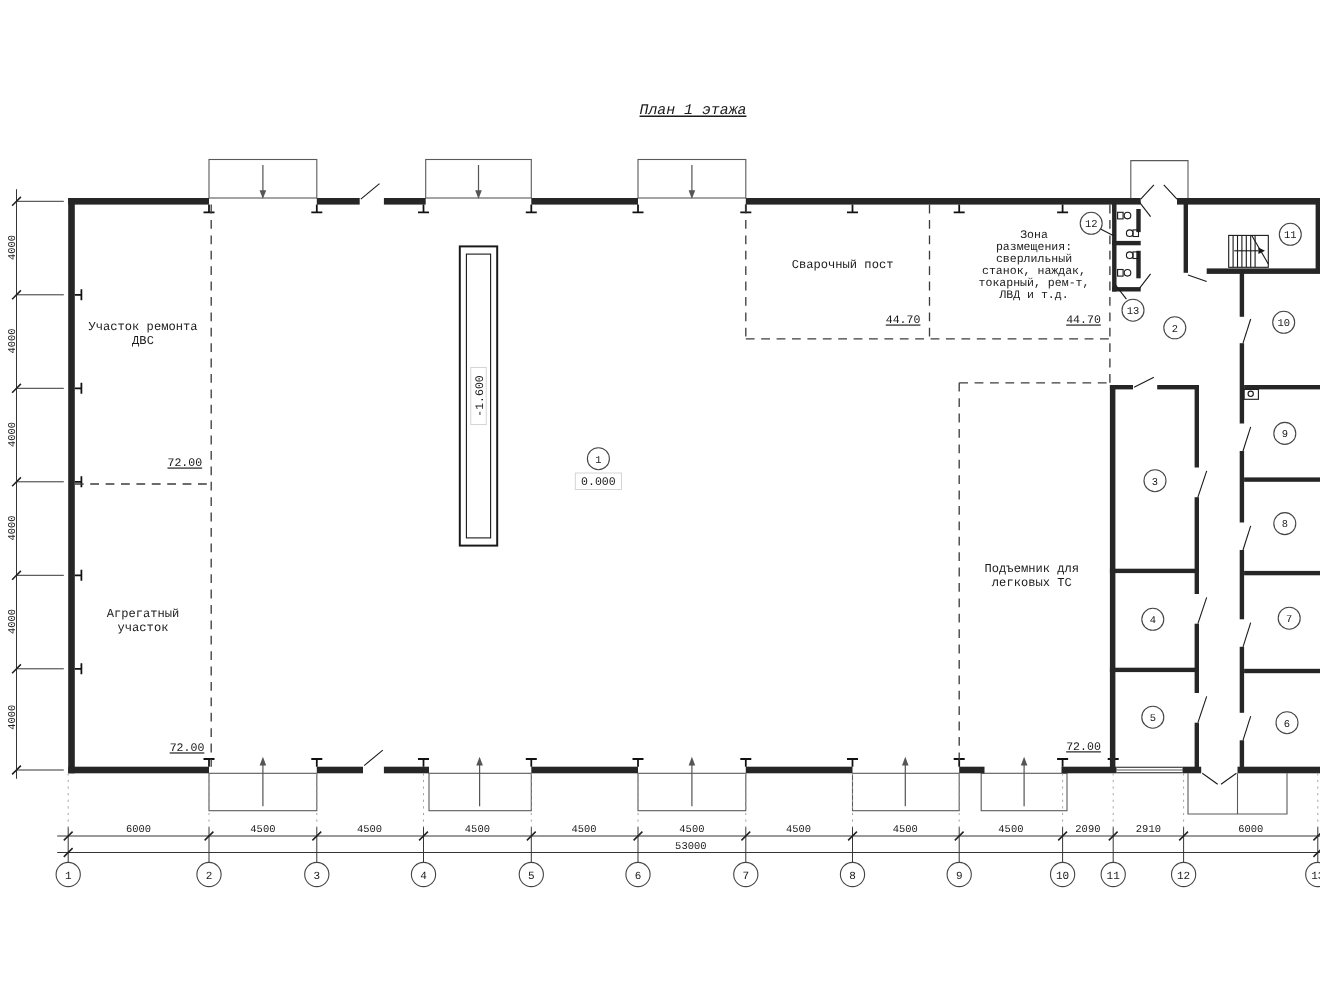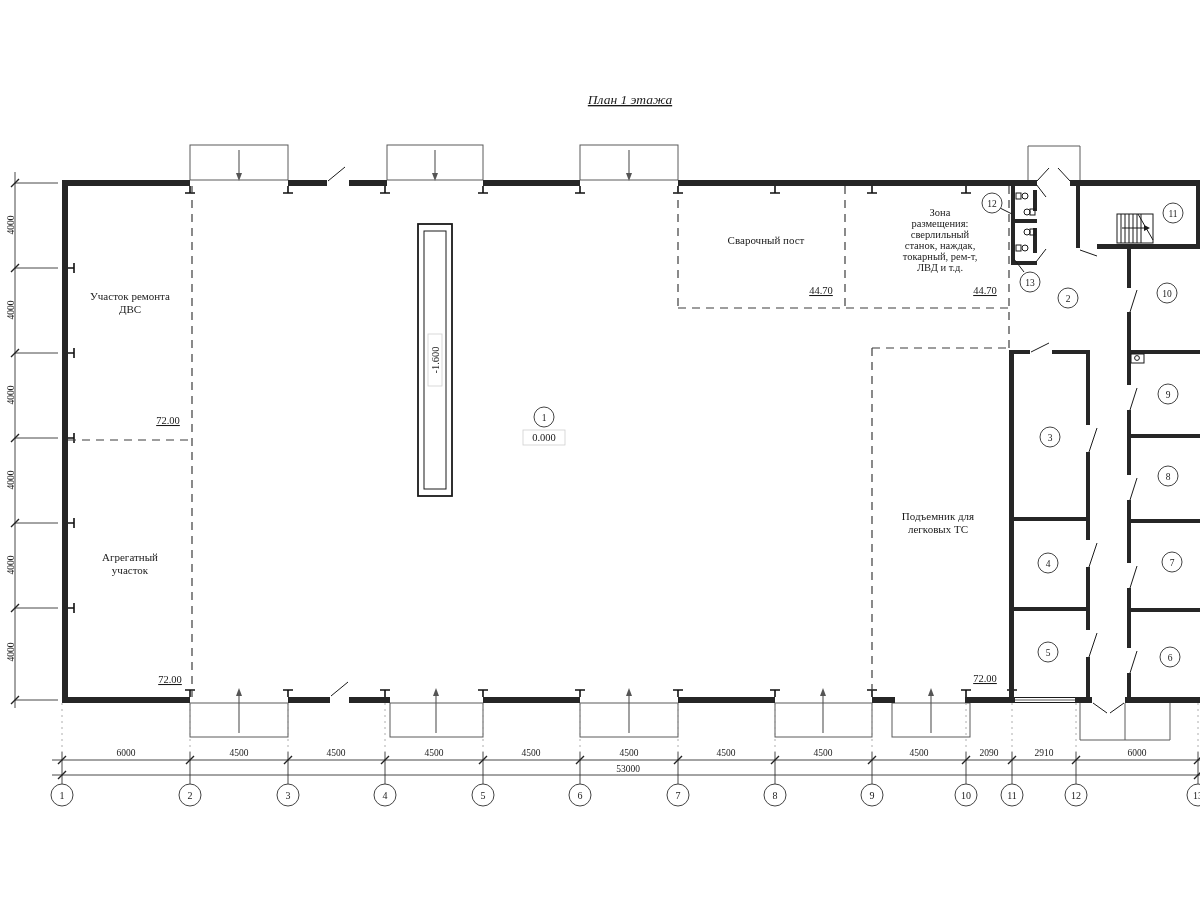--- a/index.html
+++ b/index.html
@@ -1,17 +1,17 @@
 <!DOCTYPE html>
 <html><head>
 <meta charset="utf-8">
 <style>
   html,body{margin:0;padding:0;background:#fff;}
   #sheet{position:relative;width:1200px;height:900px;background:#ffffff;overflow:hidden;
-         font-family:Liberation Serif, serif;}
+         font-family:Liberation Mono, monospace;}
   svg{display:block}
   .wall{fill:#262626;stroke:none}
   .thin{stroke:#1a1a1a;stroke-width:1;fill:none}
   .med{stroke:#1a1a1a;stroke-width:1.8;fill:none}
   .gray{stroke:#5a5a5a;stroke-width:1;fill:none}
   .dash{stroke:#3c3c3c;stroke-width:1.2;stroke-dasharray:8 6;fill:none}
   .dot{stroke:#9a9a9a;stroke-width:0.8;stroke-dasharray:2 4;fill:none}
   .dim{stroke:#333;stroke-width:0.9;fill:none}
   .tick{stroke:#222;stroke-width:1.4}
   .cmark{stroke:#111;stroke-width:1.6;fill:none}

